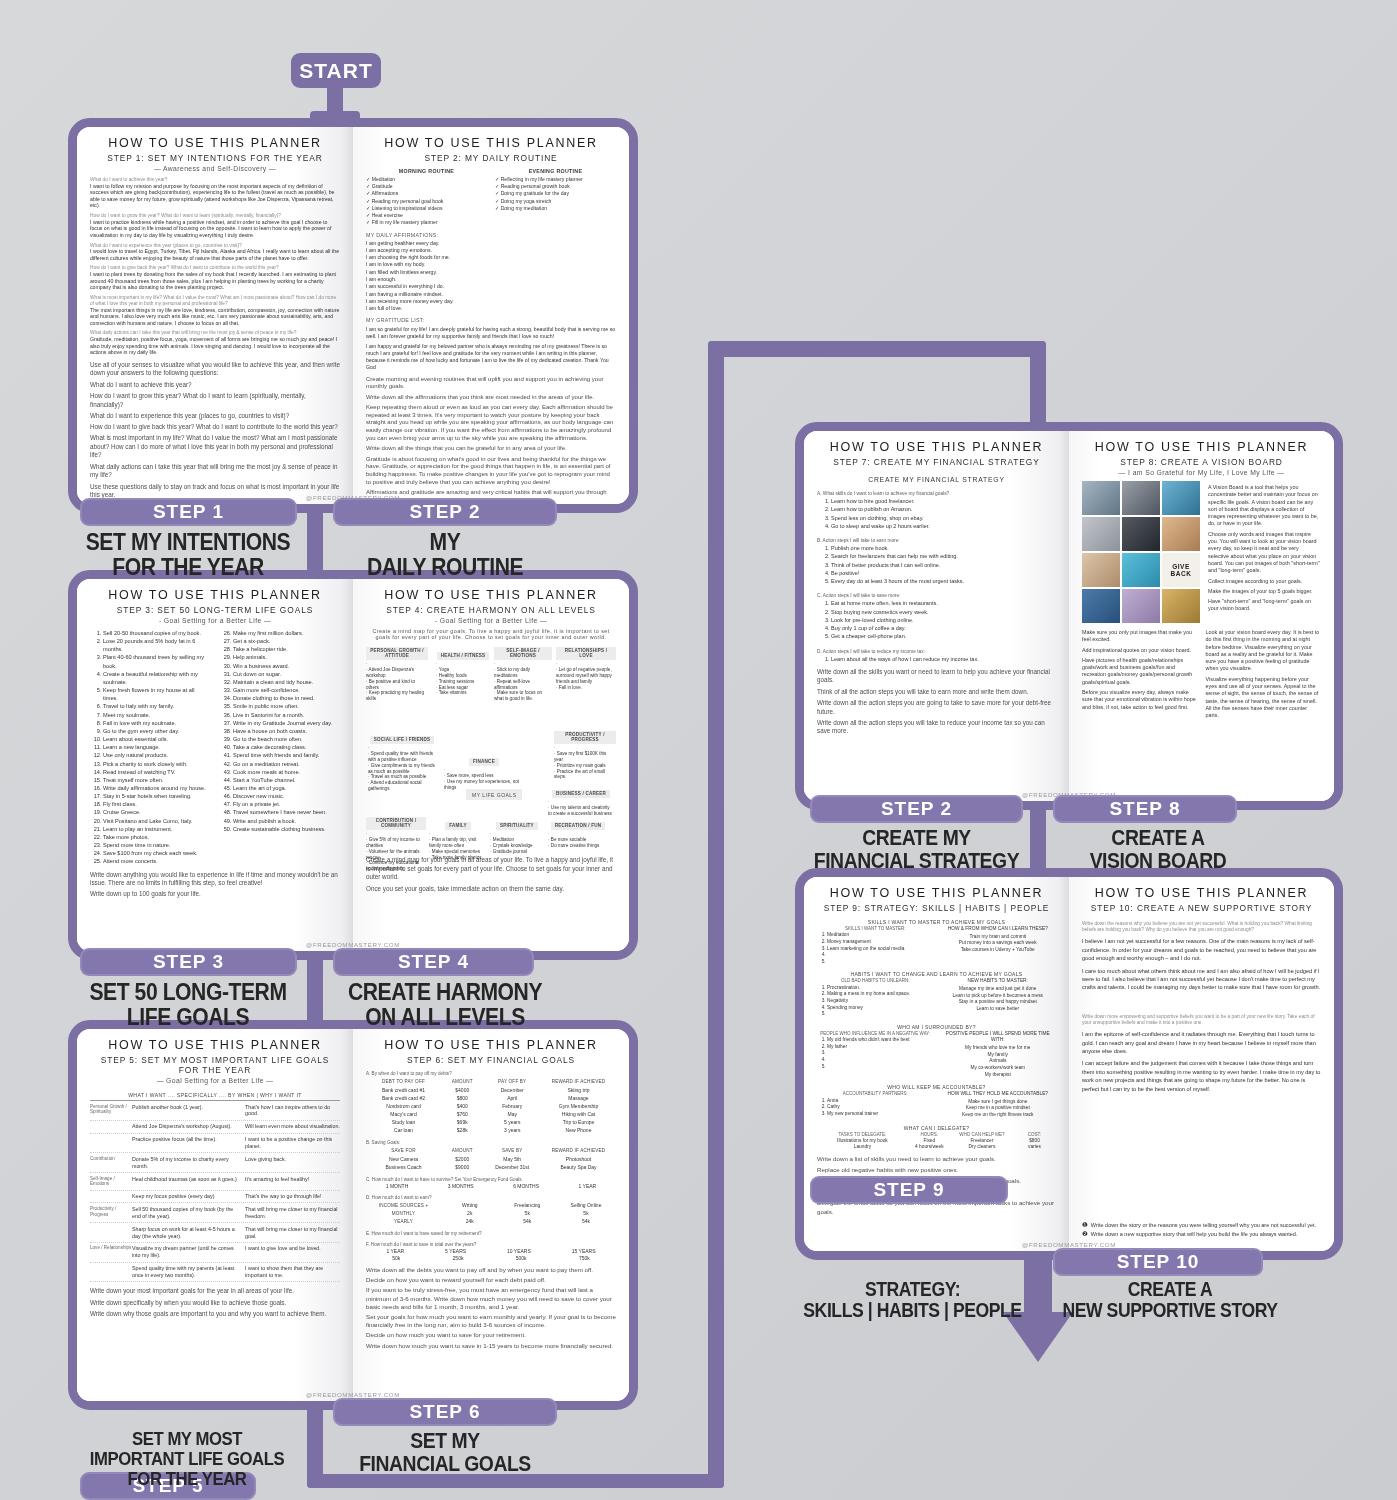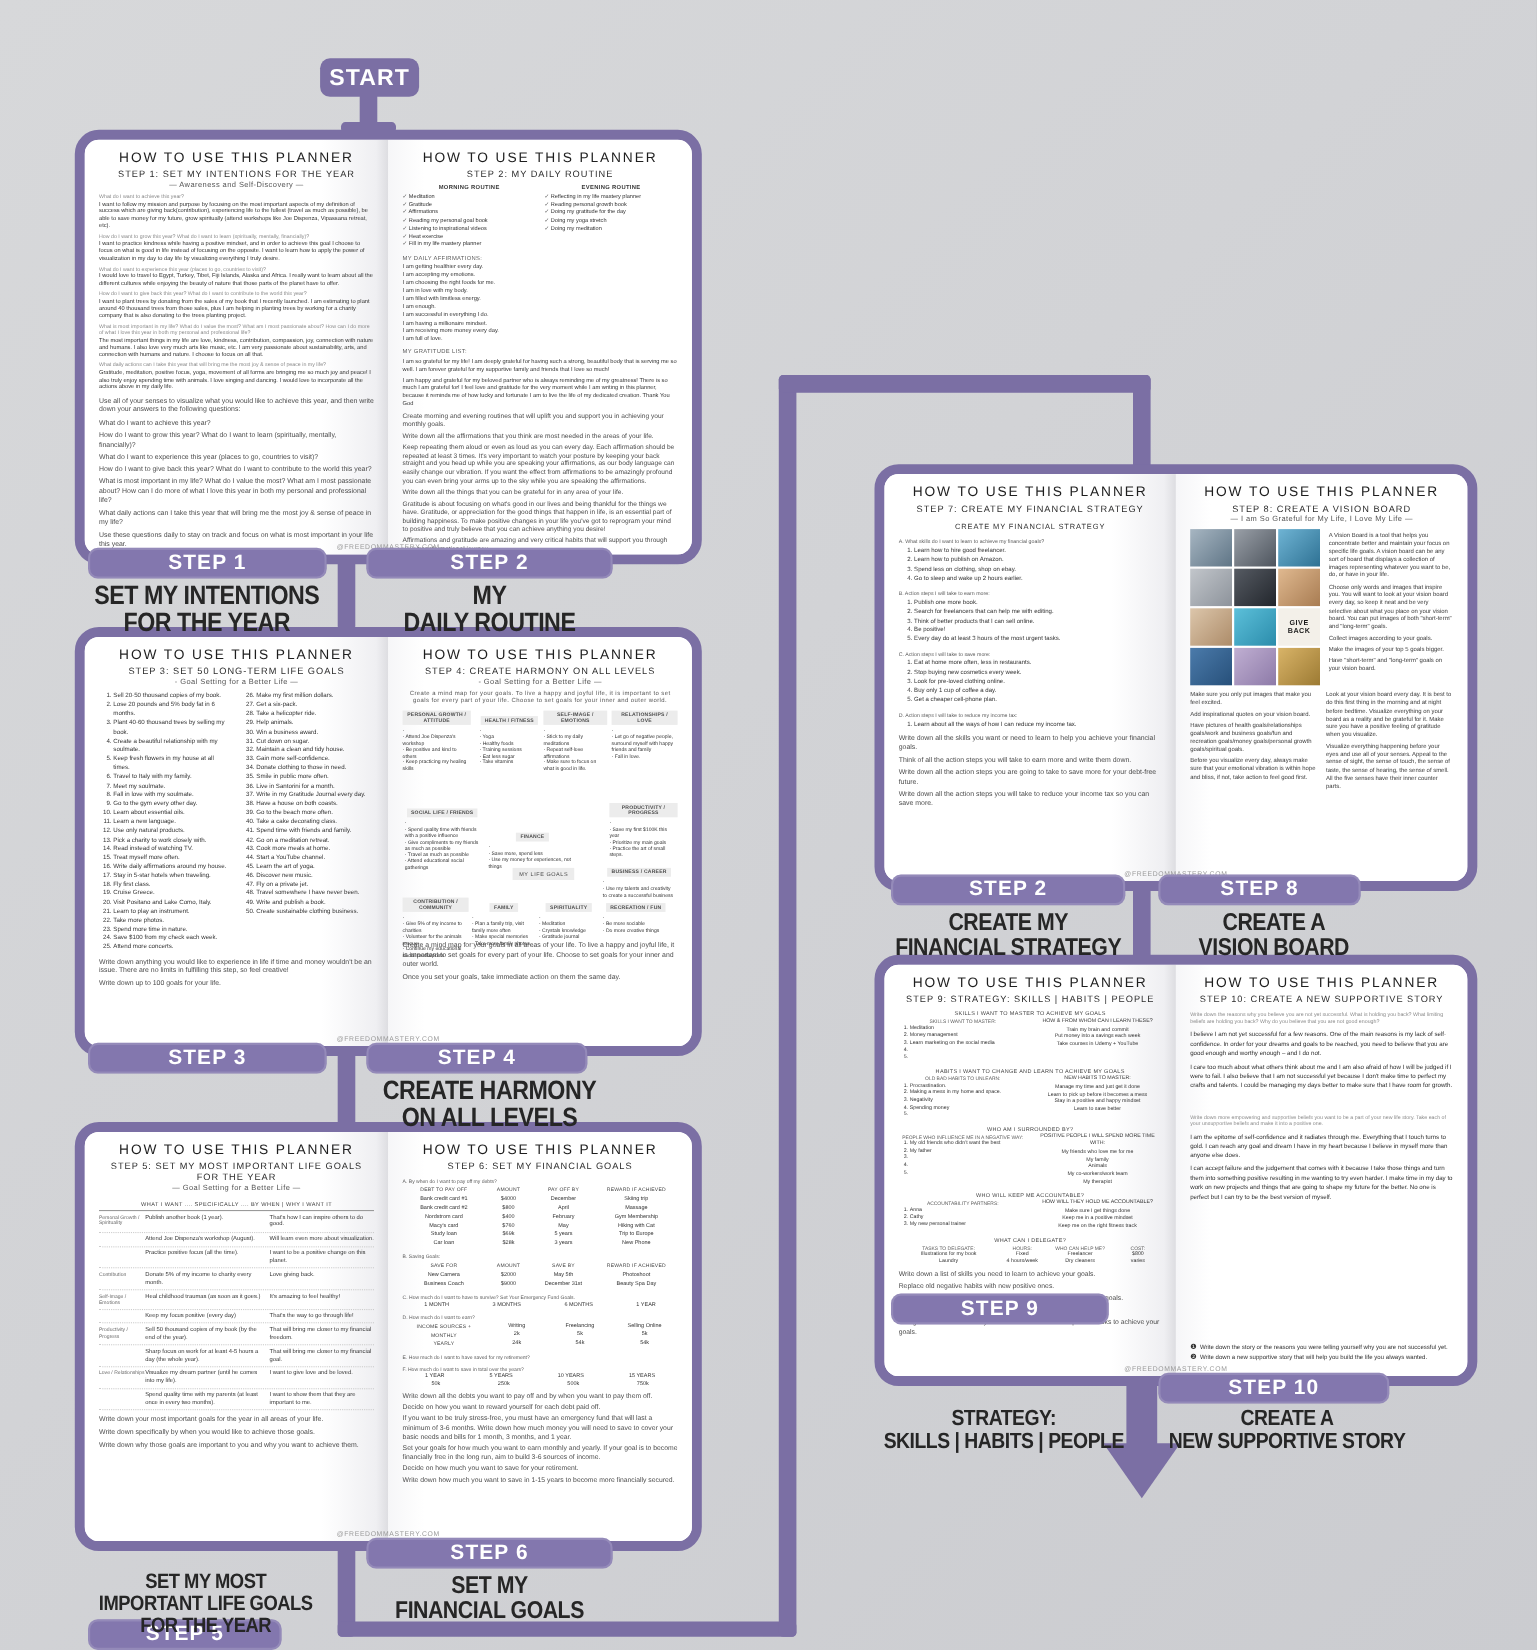--- a/index.html
+++ b/index.html
@@ -390,20 +390,24 @@
       </div>
       <div class="printlist">
           <p>Create a mind map for your goals in all areas of your life. To live a happy and joyful life, it is important to set goals for every part of your life. Choose to set goals for your inner and outer world.</p>
           <p>Once you set your goals, take immediate action on them the same day.</p>
         </div>
     </div>
     <div class="sitefoot">@FREEDOMMASTERY.COM</div>
   </div>
 
   <div class="sbox" style="left:80px;top:948px;width:217px">STEP 3</div>
+  <div class="stitle" style="left:64px;top:979px;width:248px;font-size:24px">
+      <div>SET 50 LONG-TERM</div>
+      <div>LIFE GOALS</div>
+    </div>
   <div class="sbox" style="left:333px;top:948px;width:201px">STEP 4</div>
   <div class="stitle" style="left:325px;top:979px;width:240px;font-size:24px">
       <div>CREATE HARMONY</div>
       <div>ON ALL LEVELS</div>
     </div>
 
   <div class="spread" style="left:68px;top:1020px;width:552px;height:372px">
     <div class="pageL">
       <div class="ht">HOW TO USE THIS PLANNER</div>
       <div class="hs">STEP 5: SET MY MOST IMPORTANT LIFE GOALS FOR THE YEAR</div>

